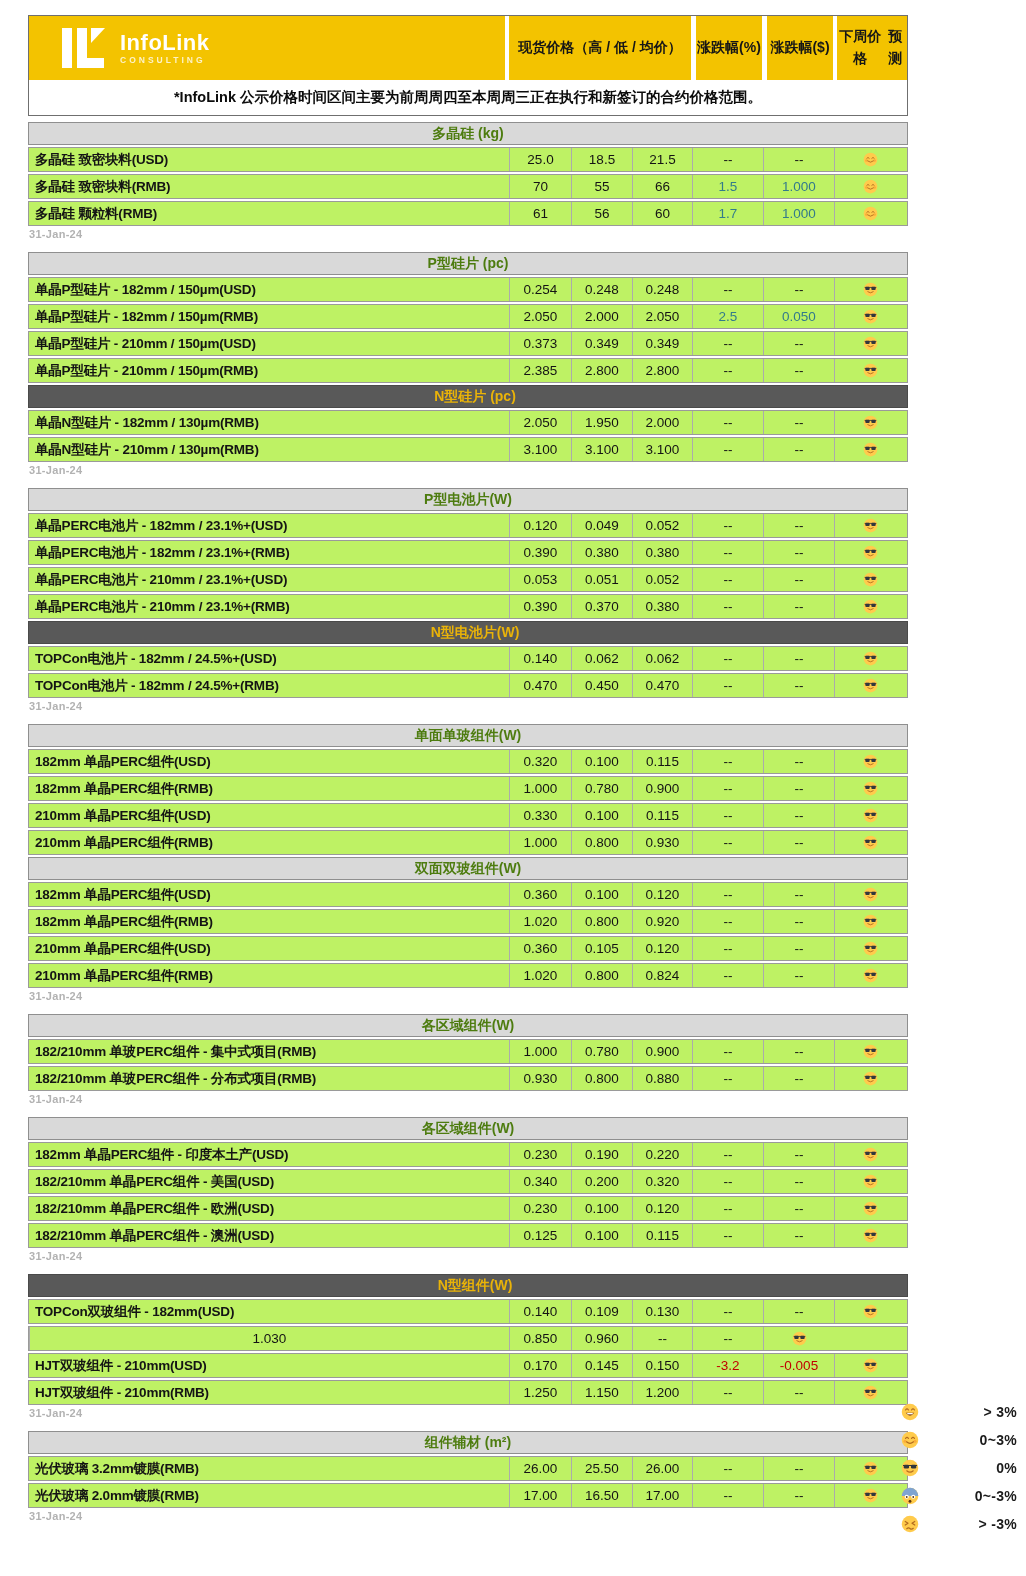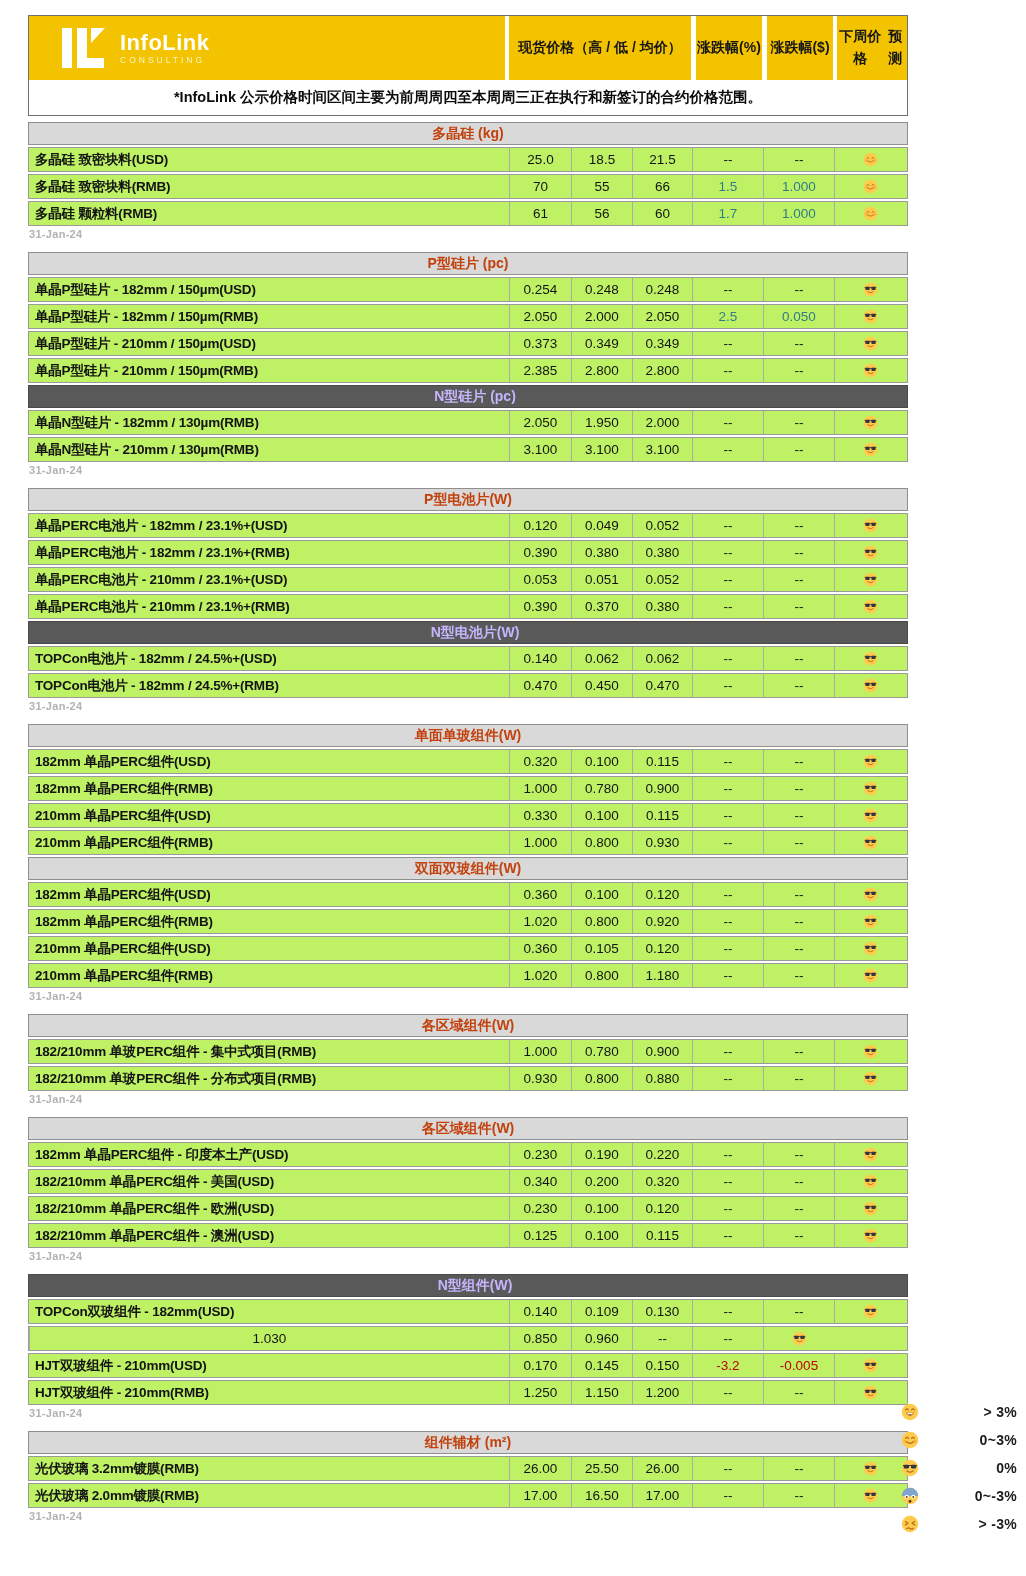--- a/index.html
+++ b/index.html
@@ -18,34 +18,34 @@
     grid-template-columns:476px 4px 182px 5px 66px 5px 66px 4px 70px;
   }
   .ycell{
     background:var(--yellow);display:flex;flex-direction:row;align-items:center;justify-content:center;
     font-weight:bold;font-size:14px;line-height:1.55;color:#161616;text-align:center;
   }
   .gap{background:#fff;}
   .logo-cell{background:var(--yellow);display:flex;align-items:center;padding-left:32px;box-sizing:border-box;}
   .logo-mark{width:46px;height:44px;margin-right:13px;flex:0 0 auto;}
   .logo-text .brand{color:#fff;font-size:22px;font-weight:bold;letter-spacing:.5px;line-height:1.05;}
-  .logo-text .sub{color:rgba(255,255,255,.78);font-size:8.5px;font-weight:normal;letter-spacing:3px;margin-top:0;}
+  .logo-text .sub{color:rgba(255,255,255,.78);font-size:8.5px;font-weight:bold;letter-spacing:3px;margin-top:0;}
   .note-row{
     height:35px;display:flex;align-items:center;justify-content:center;
     font-weight:bold;font-size:14.5px;color:#0c0c0c;background:#fff;
   }
 
   
   .sec{
     box-sizing:border-box;width:880px;height:23px;margin-bottom:2px;
     border:1px solid #8f8f8f;display:flex;align-items:center;justify-content:center;
     font-weight:bold;font-size:14px;
   }
-  .sec.light{background:var(--lightHeader);color:#c2410c;}
-  .sec.dark{background:var(--darkHeader);color:#c4b5fd;border-color:#4a4a4a;padding-left:14px;}
+  .sec.light{background:var(--lightHeader);color:#4d7c0f;}
+  .sec.dark{background:var(--darkHeader);color:#eab308;border-color:#4a4a4a;padding-left:14px;}
 
   .row{
     box-sizing:border-box;width:880px;height:25px;margin-bottom:2px;
     border:1px solid #9a9a9a;background:#bef264;
     display:grid;grid-template-columns:480px 62px 61px 60px 71px 71px 72px;
   }
   .row > div{
     display:flex;align-items:center;justify-content:center;
     font-size:13.5px;color:#141414;border-left:1px solid #ababab;box-sizing:border-box;
     white-space:nowrap;overflow:hidden;
@@ -533,21 +533,21 @@
               <rect x="20" y="11.5" width="10.5" height="7.5" rx="2.5" fill="#31373D"></rect>
               <path d="M11.5 23.5 Q18 29 24.5 23.5" stroke="#B26B1F" stroke-width="2.2" fill="none" stroke-linecap="round"></path>
             </svg>
           </span>
         </div>
       </div>
       <div class="row">
         <div class="name">210mm 单晶PERC组件(RMB)</div>
         <div>1.020</div>
         <div>0.800</div>
-        <div>1.180</div>
+        <div>0.824</div>
         <div>--</div>
         <div>--</div>
         <div>
           <span class="emoji">
             <svg width="15" height="15" viewBox="0 0 36 36" aria-hidden="true">
               <circle cx="18" cy="18" r="16.5" fill="#FFCB4C"></circle>
               <path d="M4 13 H32" stroke="#31373D" stroke-width="2"></path>
               <rect x="5.5" y="11.5" width="10.5" height="7.5" rx="2.5" fill="#31373D"></rect>
               <rect x="20" y="11.5" width="10.5" height="7.5" rx="2.5" fill="#31373D"></rect>
               <path d="M11.5 23.5 Q18 29 24.5 23.5" stroke="#B26B1F" stroke-width="2.2" fill="none" stroke-linecap="round"></path>

